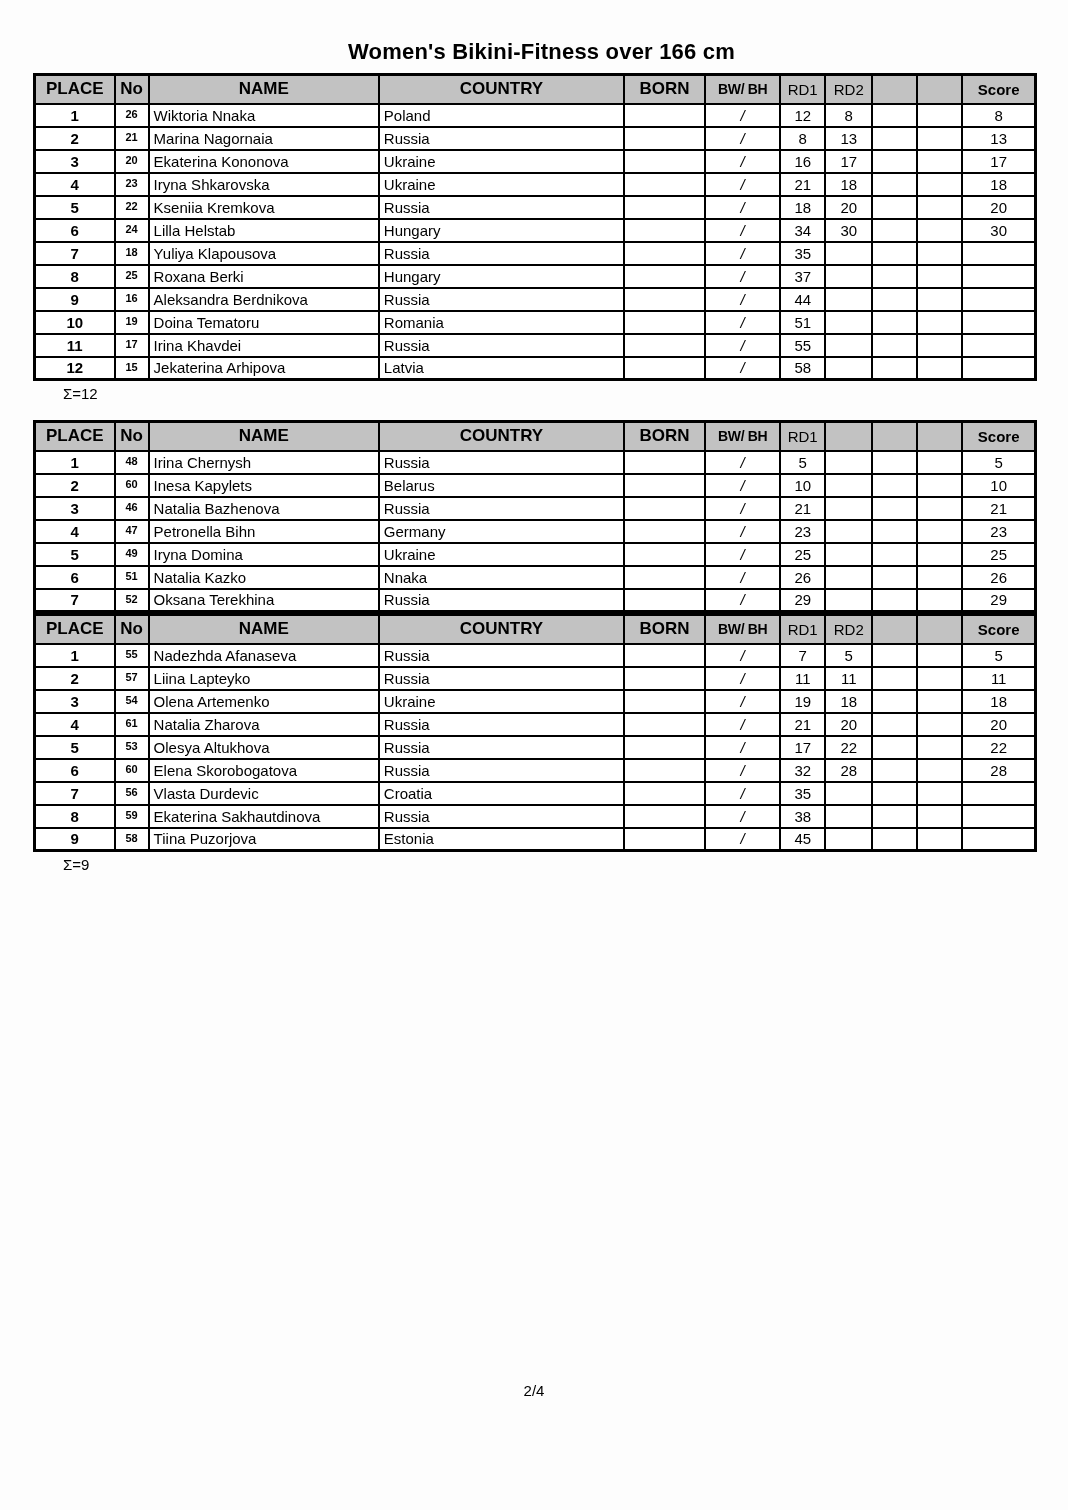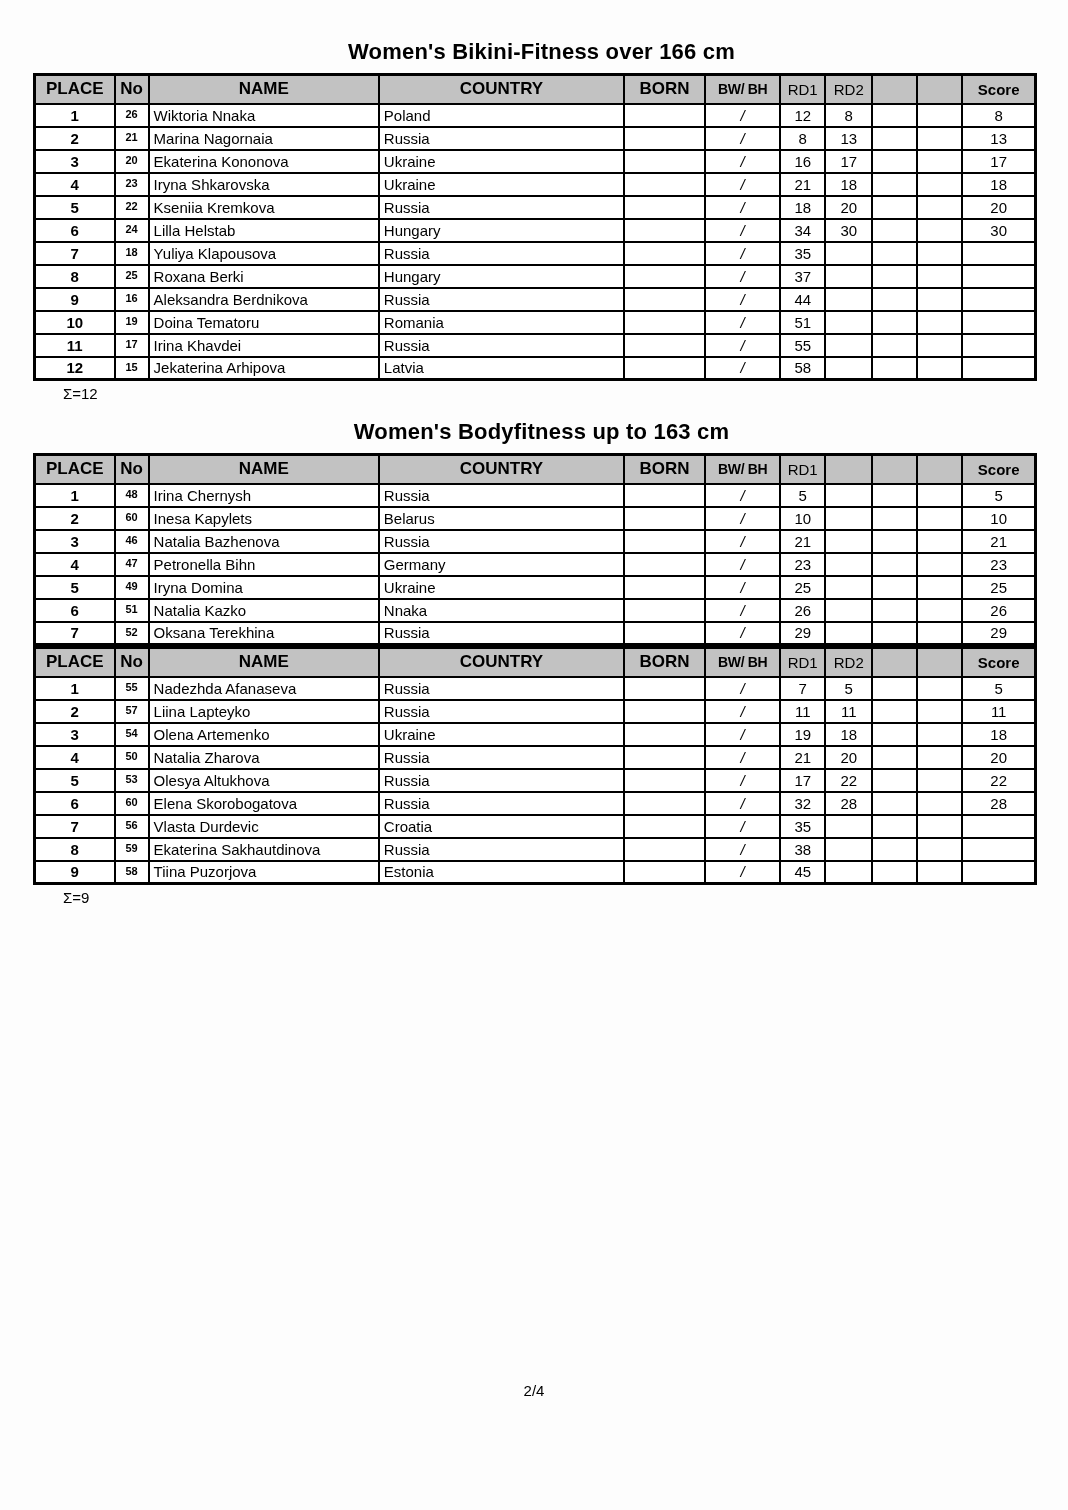--- a/index.html
+++ b/index.html
@@ -280,21 +280,20 @@
             <td class="c-blank1"></td>
             <td class="c-blank2"></td>
             <td class="c-score"></td>
           </tr>
         </tbody>
     </table>
     <div class="sum-label">Σ=12</div>
   </section>
 
   <section class="results-section">
-    <h2 class="section-title">Women's Bodyfitness up to 163 cm</h2>
     <table class="results-table">
       <colgroup>
         <col class="col-place">
           <col class="col-no">
           <col class="col-name">
           <col class="col-country">
         <col class="col-born">
           <col class="col-bwbh">
           <col class="col-rd1">
           <col class="col-rd2">
@@ -478,21 +477,21 @@
             <td class="c-born"></td>
             <td class="c-bwbh">/</td>
             <td class="c-rd1">19</td>
             <td class="c-rd2">18</td>
             <td class="c-blank1"></td>
             <td class="c-blank2"></td>
             <td class="c-score">18</td>
           </tr>
           <tr>
             <td class="c-place">4</td>
-            <td class="c-no">50</td>
+            <td class="c-no">61</td>
             <td class="c-name">Natalia Zharova</td>
             <td class="c-country">Russia</td>
             <td class="c-born"></td>
             <td class="c-bwbh">/</td>
             <td class="c-rd1">21</td>
             <td class="c-rd2">20</td>
             <td class="c-blank1"></td>
             <td class="c-blank2"></td>
             <td class="c-score">20</td>
           </tr>

